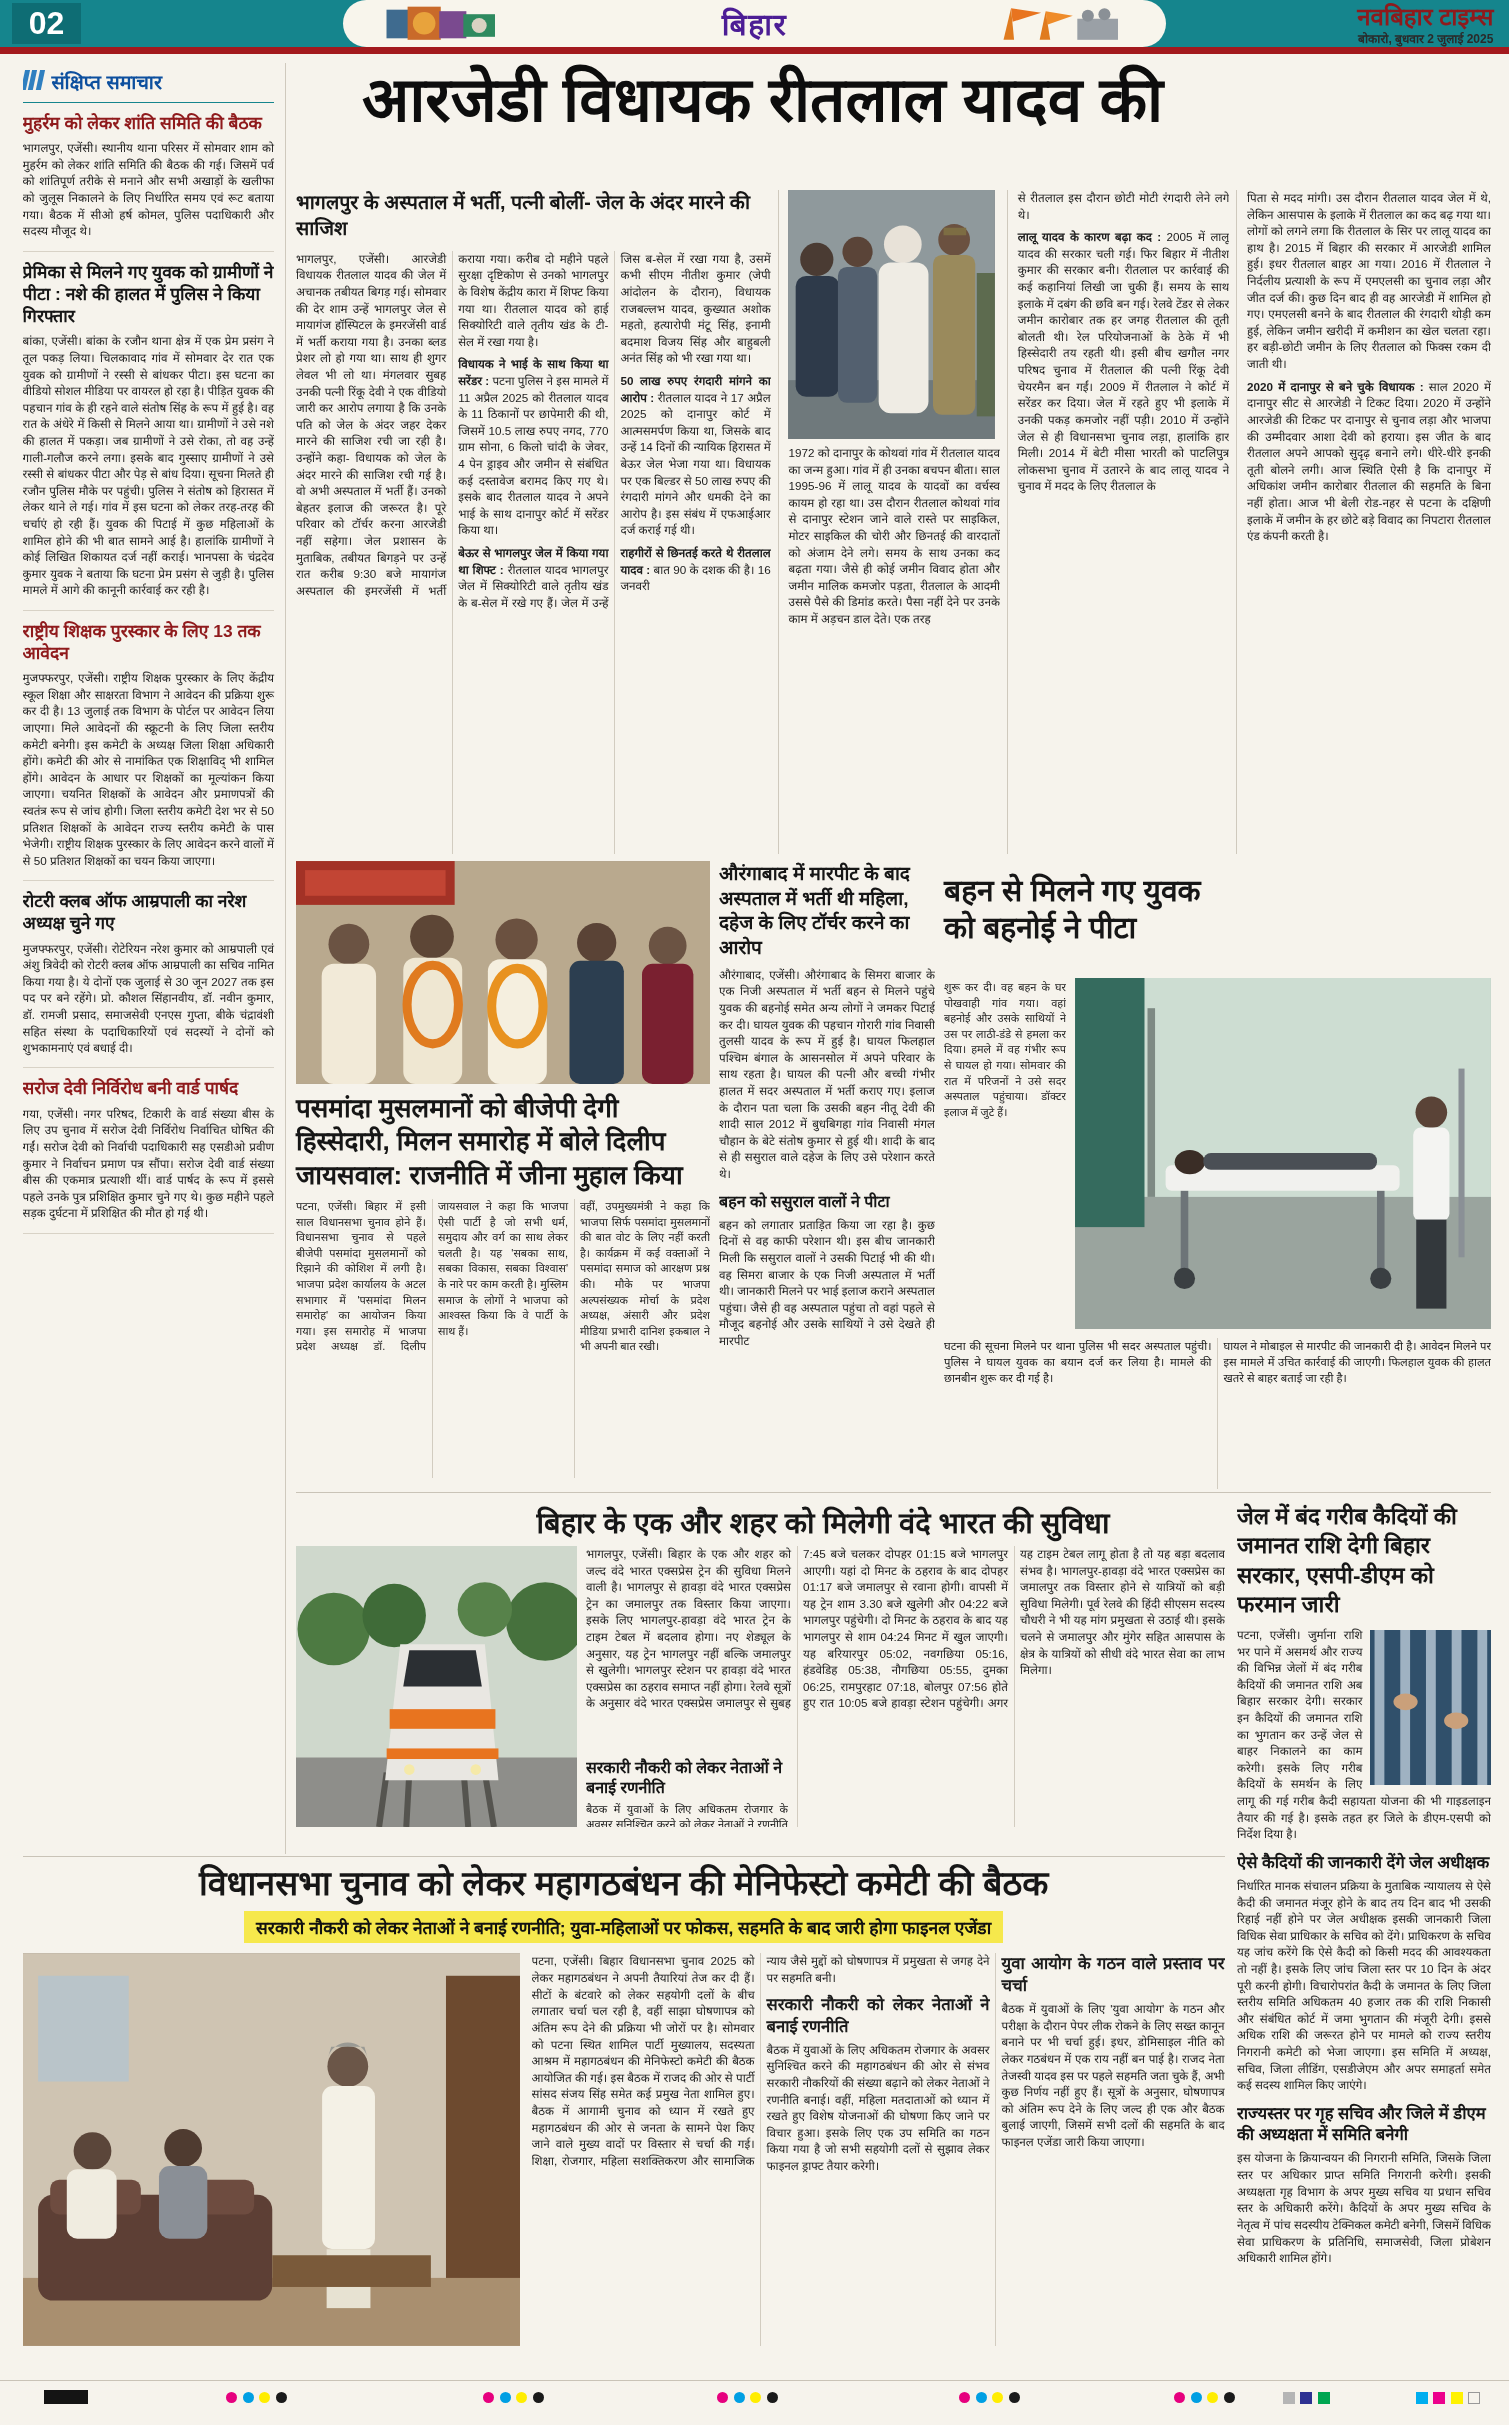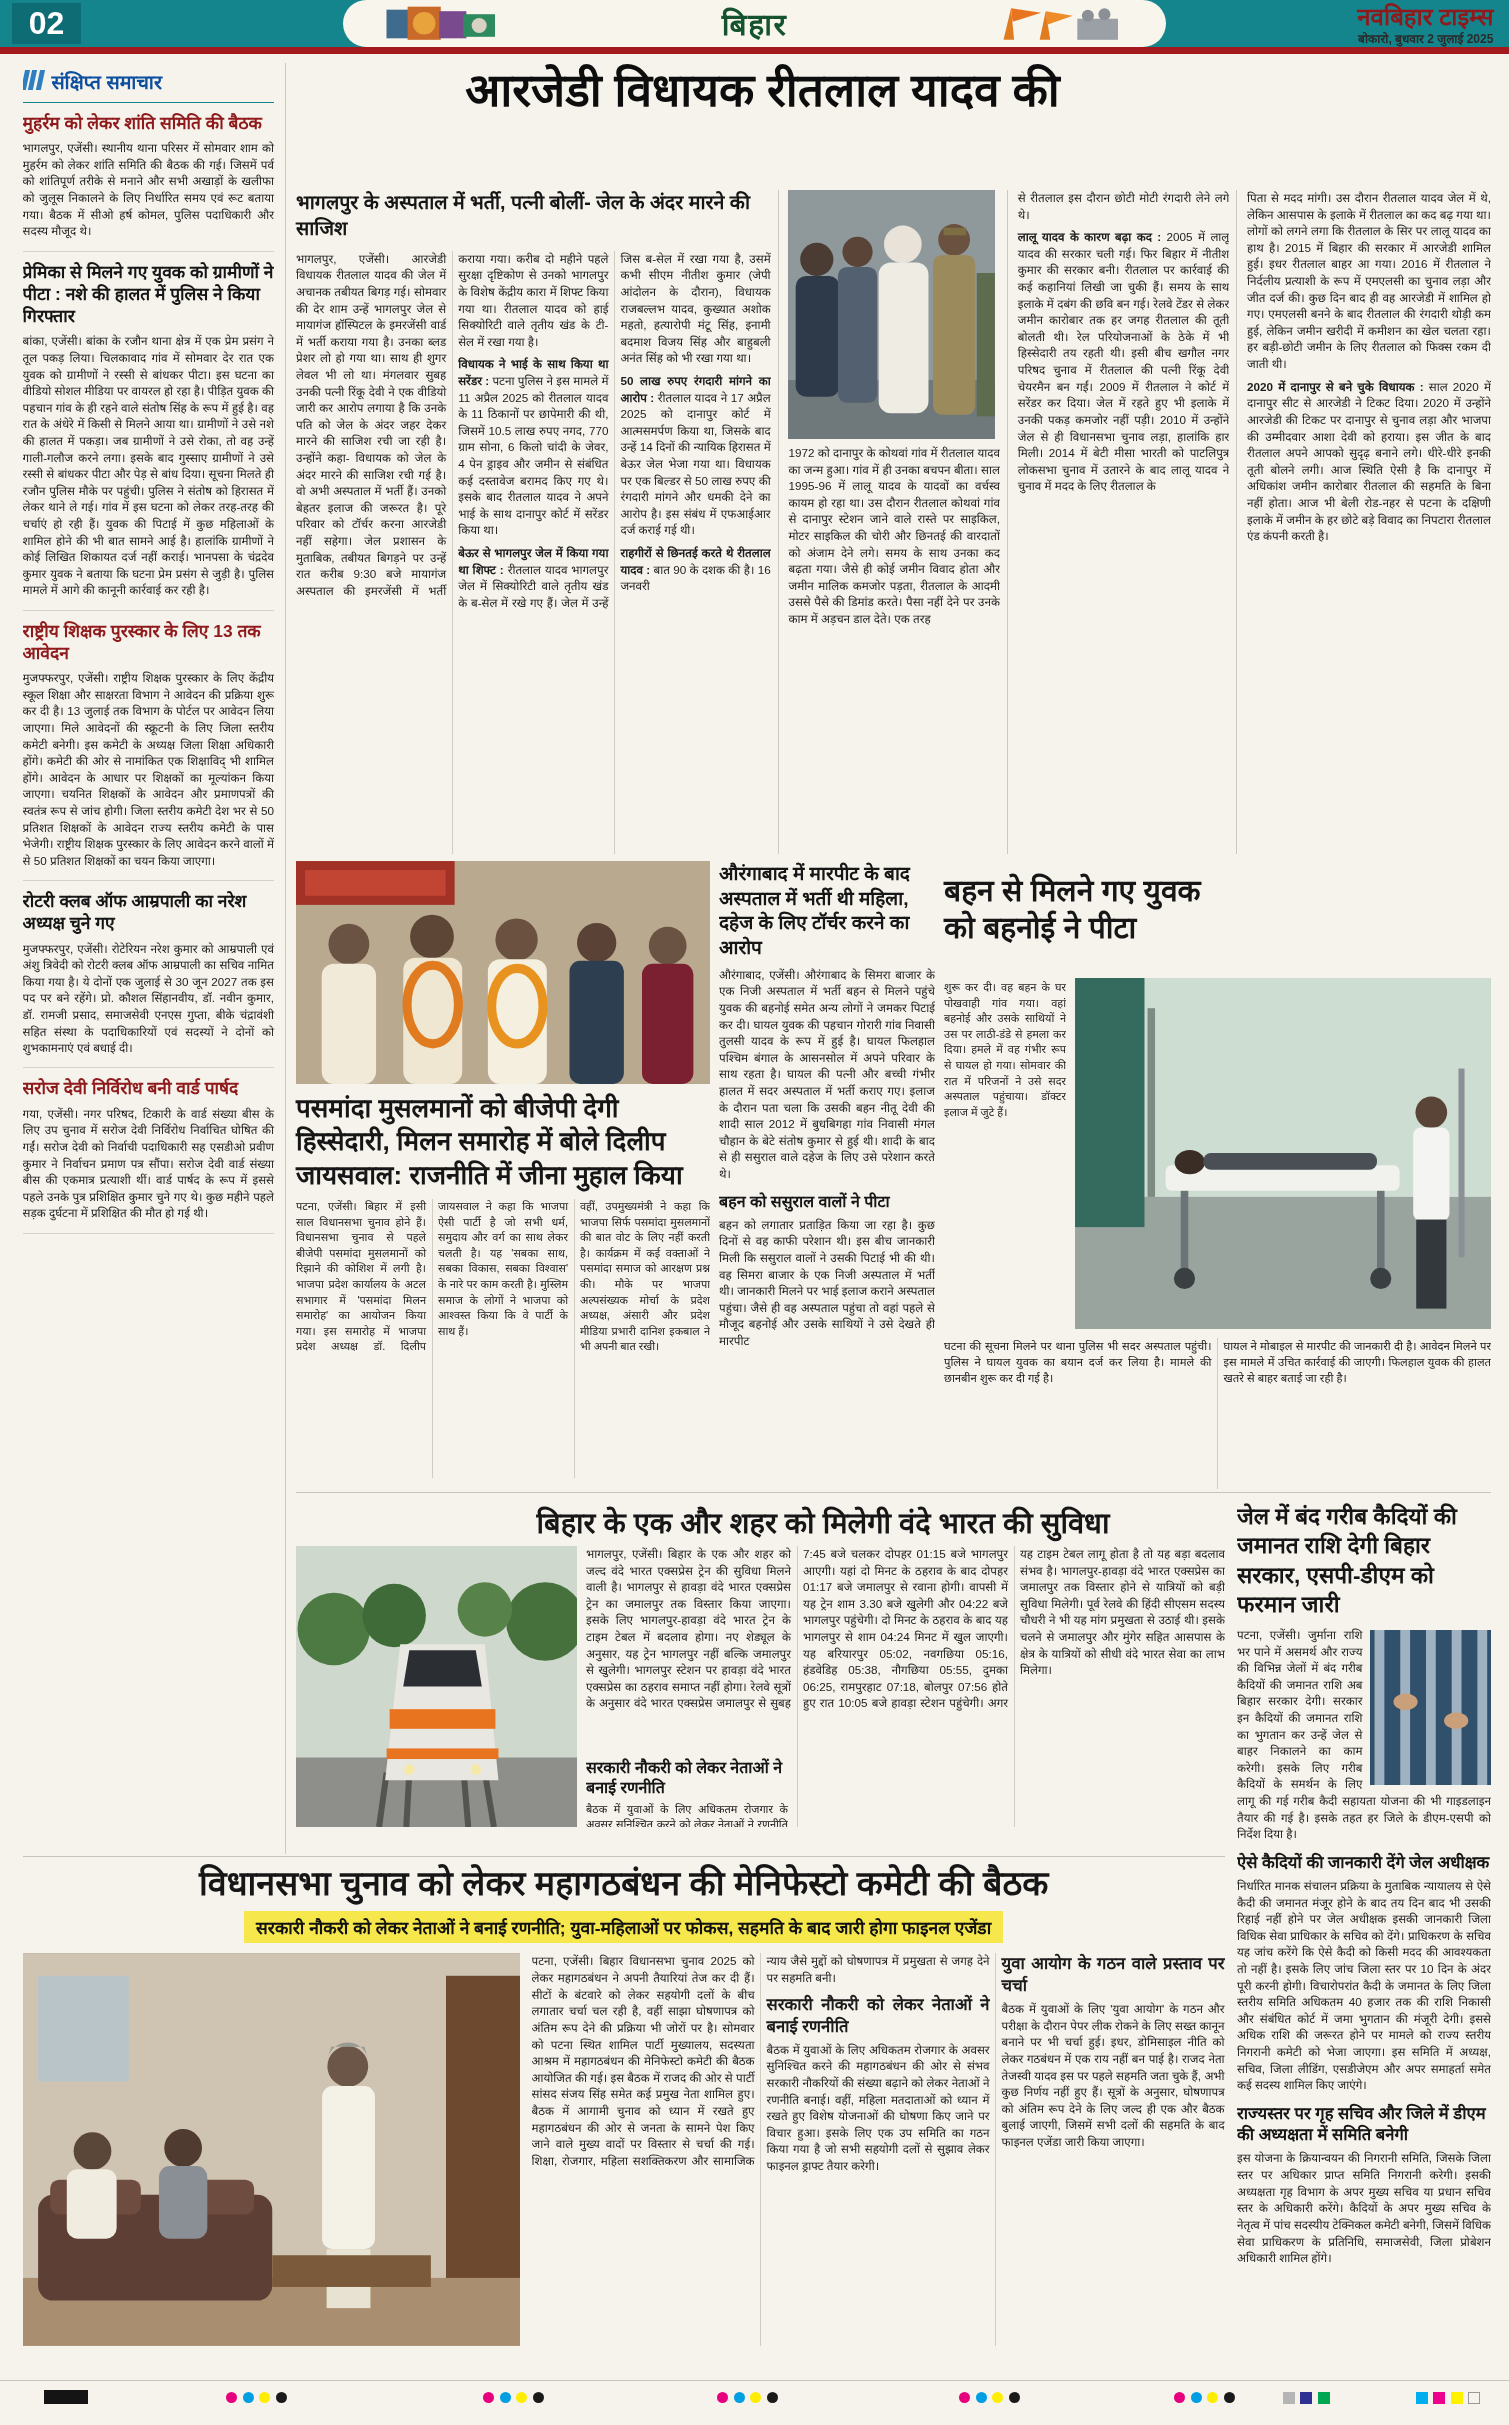--- a/index.html
+++ b/index.html
@@ -11,21 +11,21 @@
   }
   .abs { position:absolute; }
   .nosel { user-select:none; }
 
   
   .masthead { left:0; top:0; width:1510px; height:47px; background:#15858d; }
   .pagenum { left:12px; top:3px; width:69px; height:41px; background:#0e6d74;
     color:#fff; font-size:32px; font-weight:800; display:flex; align-items:center; justify-content:center; }
   .mast-center { left:343px; top:0; width:823px; height:47px; background:#f8f5ec;
     border-radius:23.4px; display:flex; align-items:center; justify-content:center; }
-  .bihar-title { font-size:30px; font-weight:800; color:#14532d; letter-spacing:1.5px; }
+  .bihar-title { font-size:30px; font-weight:800; color:#4c1d95; letter-spacing:1.5px; }
   .mast-decor { top:4.5px; height:38px; }
   .mast-right { right:16.6px; top:3.8px; text-align:right; }
   .paper-name { font-size:24px; font-weight:800; color:#8f1a1c; line-height:1.05;text-align:center; }
   .date-line { font-size:12px; color:#2a2a2a; font-weight:700; margin-top:1.5px; }
   .red-rule { left:0; top:47px; width:1510px; height:6.8px; background:#a3191d; }
 
   
   .bt { font-size:11.7px; line-height:1.42; text-align:justify; color:#1c1c1c; }
   .bt b, .lead-in { font-weight:700; }
   .cols2 { column-count:2; column-gap:12px; column-rule:0.8px solid #d2ccc0; }
@@ -38,21 +38,21 @@
   .brief-col { left:22.6px; top:63px; width:263px; height:1791px; padding-right:10.6px;
     border-right:0.8px solid #cfc9bd; overflow:hidden; }
   .brief-header { display:flex; align-items:center; gap:6px; padding:4.5px 0 7.5px; border-bottom:1.5px solid #15858d; }
   .brief-bars span { display:inline-block; width:5.3px; height:19.6px; background:#2f7fc0; margin-right:2.3px; transform:skewX(-12deg); }
   .brief-label { font-size:19.6px; font-weight:800; color:#0d4f9e; }
   .brief-art { padding:9px 0 10.6px; border-bottom:0.8px solid #d8d2c6; }
   .brief-art h3 { font-size:17.4px; font-weight:800; line-height:1.28; margin-bottom:6px; }
 
   
   .main-headline { left:296px; top:63px; width:933px; text-align:center;
-    font-weight:800; font-size:46px; line-height:1.18; color:#0d0d0d; }
+    font-weight:800; font-size:62px; line-height:1.18; color:#0d0d0d; }
   .lead-region { left:296px; top:190px; width:1195px; height:664px; display:flex; }
   .lead-colA { width:483px; display:flex; flex-direction:column; }
   .lead-subhead { font-size:19.6px; font-weight:800; line-height:1.32; margin-bottom:9px; }
   .lead-colA .cols3 { flex:1; }
   .vr { border-left:0.8px solid #cfc9bd; padding-left:9.8px; margin-left:7px; }
   .lead-photocol { width:226px; }
   .lead-colD { width:226px; }
   .lead-colE { width:259px; }
   .photo-frame { display:block; background:#888; }
   .underphoto { margin-top:6px; }

